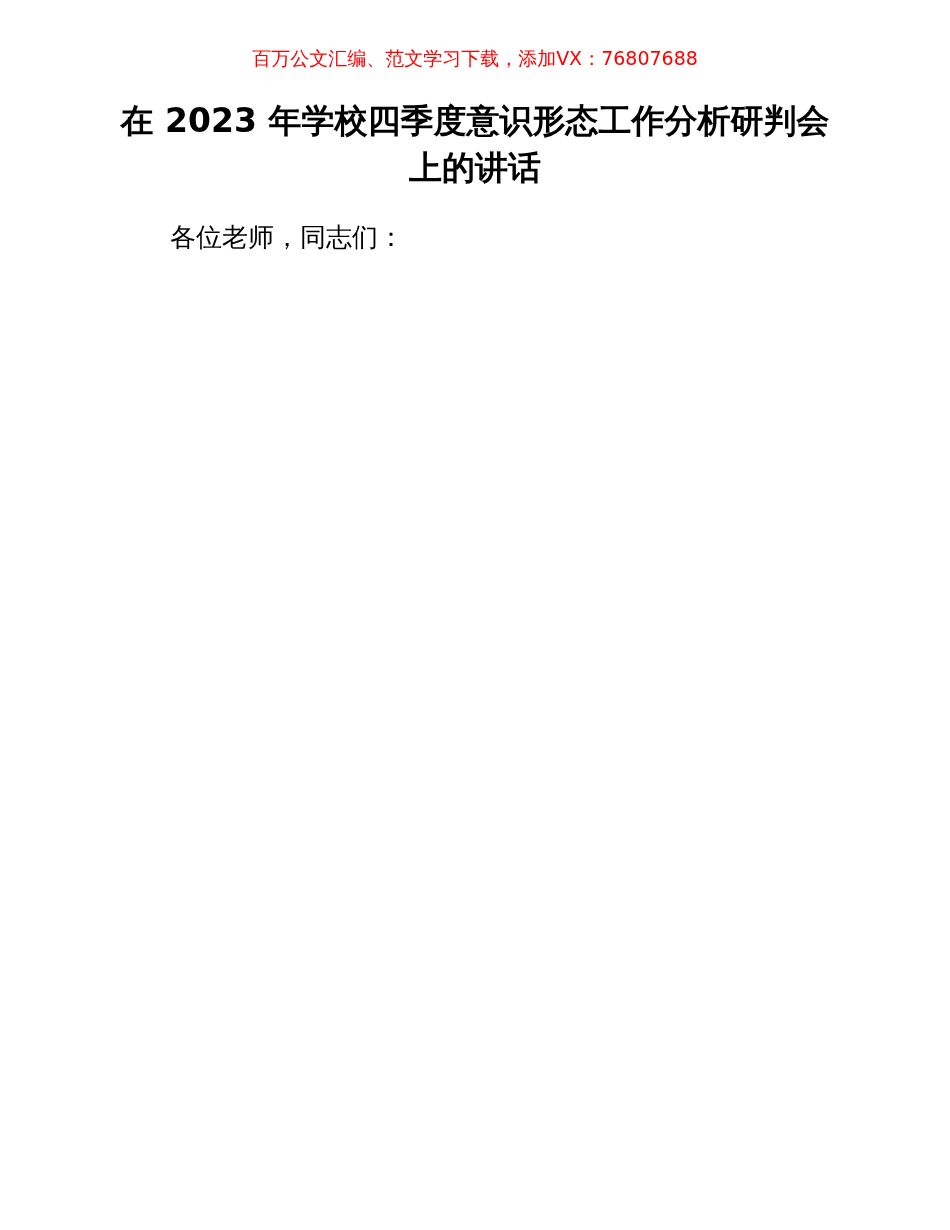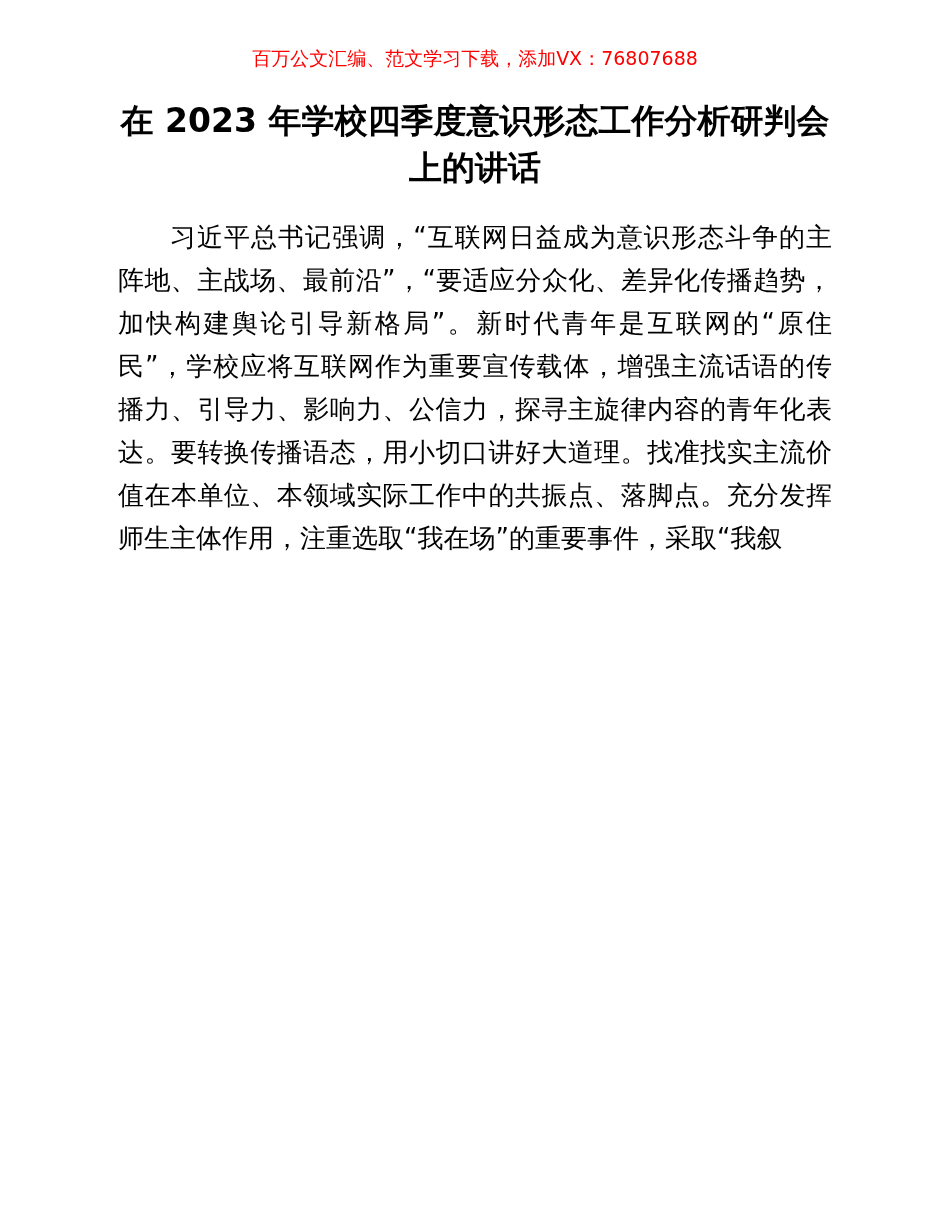--- a/index.html
+++ b/index.html
@@ -43,15 +43,15 @@
     word-break: break-all;
   }
 </style>
 </head>
 <body>
 
 <div class="page">
   <div class="notice" style="color: rgb(255, 0, 0);">百万公文汇编、范文学习下载，添加VX：76807688</div>
   <h1 class="doc-title">在 2023 年学校四季度意识形态工作分析研判会上的讲话</h1>
   <div class="doc-body">
-      <p class="para">习近平总书记强调，“互联网日益成为意识形态斗争的主阵地、主战场、最前沿”，“要适应分众化、差异化传播趋势，加快构建舆论引导新格局”。新时代青年是互联网的“原住民”，学校应将互联网作为重要宣传载体，增强主流话语的传播力、引导力、影响力、公信力，探寻主旋律内容的青年化表达。要转换传播语态，用小切口讲好大道理。找准找实主流价值在本单位、本领域实际工作中的共振点、落脚点。充分发挥师生主体作用，注重选取“我在场”的重要事件，采取“我叙</p>
+      <p class="para">各位老师，同志们：</p>
     </div>
 </div>
 
 </body></html>

